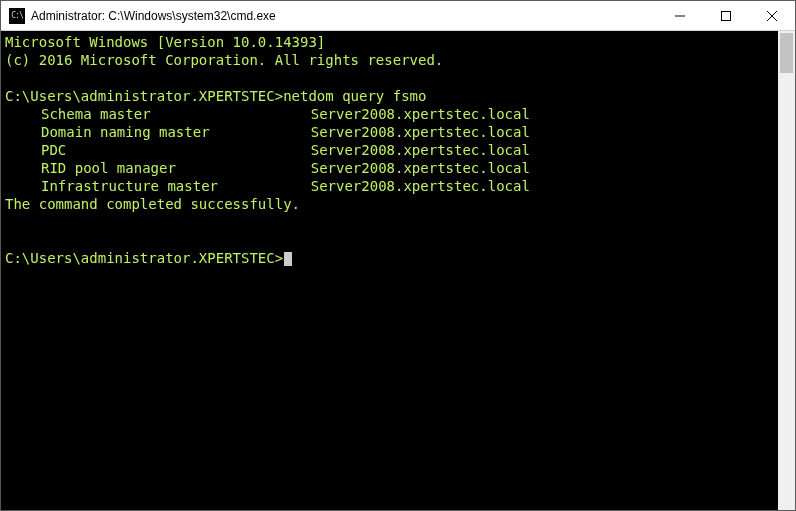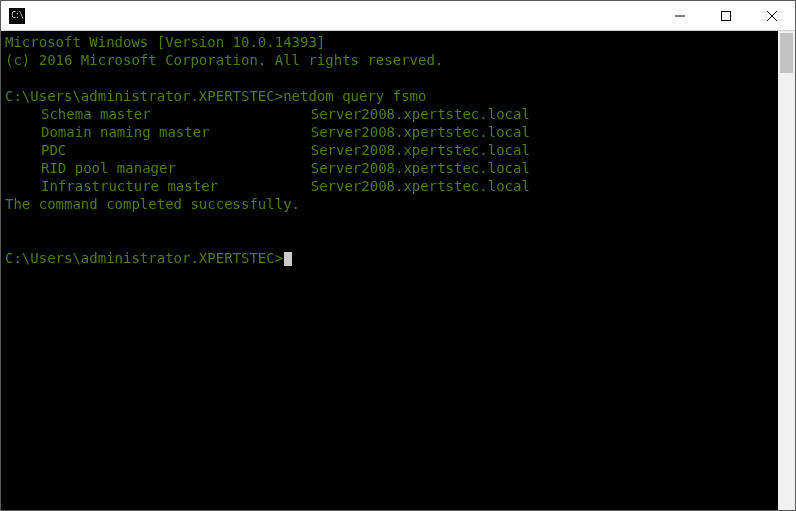--- a/index.html
+++ b/index.html
@@ -52,21 +52,21 @@
   .win-btn svg { display: block; }
   .client {
     flex: 1 1 auto;
     display: flex;
     background: #000;
     min-height: 0;
   }
   .terminal {
     flex: 1 1 auto;
     background: #000;
-    color: #4d7c0f;
+    color: #bef264;
     font-family: Consolas, "Lucida Console", monospace;
     font-size: 14px;
     line-height: 18px;
     padding: 2px 4px;
     white-space: pre;
     overflow: hidden;
   }
   .scrollbar {
     width: 17px;
     background: #f0f0f0;
@@ -88,20 +88,21 @@
     margin-left: 1px;
   }
 </style>
 </head>
 <body>
 
 <div class="window">
 
   <div class="titlebar">
     <div class="app-icon">C:\</div>
+    <div class="title">Administrator: C:\Windows\system32\cmd.exe</div>
     <div class="spacer"></div>
     <div class="win-controls">
       <div class="win-btn" title="Minimize">
         <svg width="10" height="10" viewBox="0 0 10 10">
             <line x1="0" y1="5" x2="10" y2="5" stroke="#000" stroke-width="1"></line>
           </svg>
       </div>
       <div class="win-btn" title="Maximize">
         <svg width="10" height="10" viewBox="0 0 10 10">
             <rect x="0.5" y="0.5" width="9" height="9" fill="none" stroke="#000" stroke-width="1"></rect>

